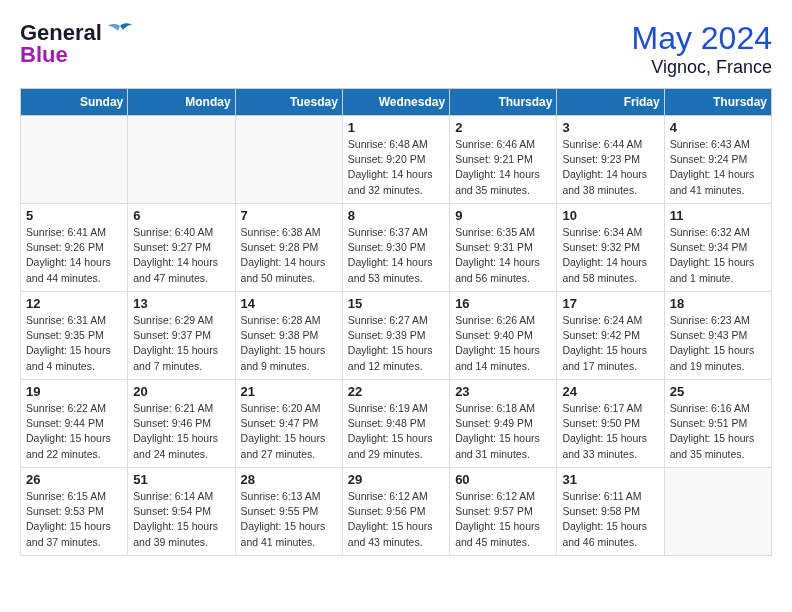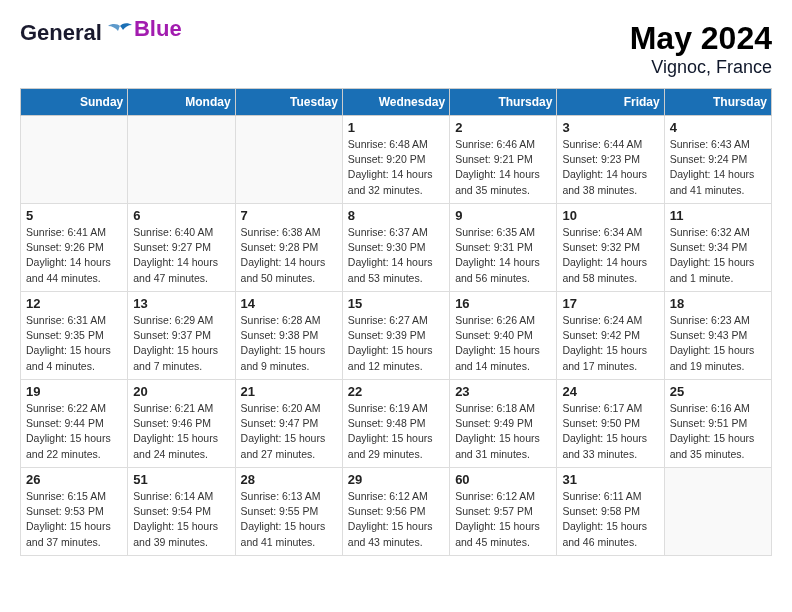--- a/index.html
+++ b/index.html
@@ -11,35 +11,35 @@
       padding: 20px;
     }
     .header {
       display: flex;
       justify-content: space-between;
       align-items: flex-start;
       margin-bottom: 10px;
     }
     .logo {
       display: flex;
-      flex-direction: row;
+      flex-direction: column;
       align-items: flex-start;
     }
     .logo-row {
       display: flex;
       align-items: center;
       gap: 4px;
     }
     .title-section {
       text-align: right;
     }
     .month-title {
       font-size: 32px;
-      font-weight: bold;
-      color: #000000;
+      font-weight: normal;
+      color: #1d4ed8;
     }
     .location {
       font-size: 18px;
       color: #0f172a;
     }
     .calendar {
       width: 100%;
       border-collapse: collapse;
       font-size: 11px;
     }

